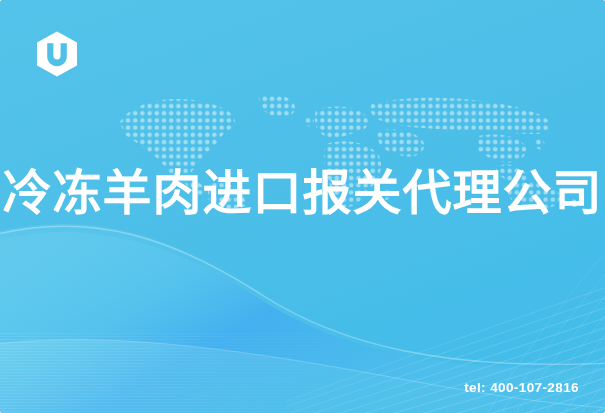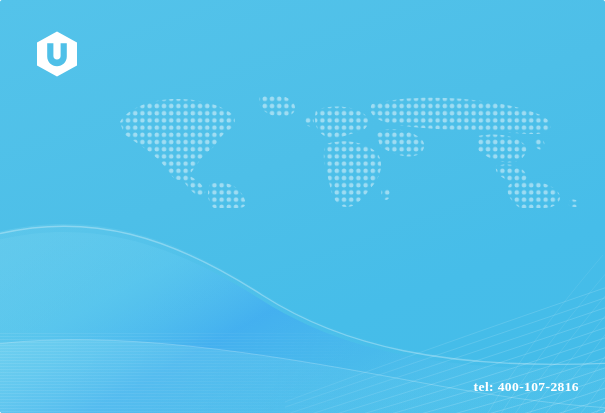--- a/index.html
+++ b/index.html
@@ -159,21 +159,21 @@
   
   .tel {
     position: absolute;
     right: 26px;
     bottom: 18px;
     color: #ffffff;
     font-size: 13.5px;
     font-weight: bold;
     letter-spacing: 0.4px;
     white-space: nowrap;
-    font-family: Liberation Serif, serif;
+    font-family: Liberation Sans, sans-serif;
   }
 </style>
 </head>
 <body>
 
 <div class="banner">
 
   <div class="bg-base"></div>
 
   <div class="worldmap">
@@ -323,16 +323,17 @@
       <svg viewBox="0 0 46 48" xmlns="http://www.w3.org/2000/svg" aria-hidden="true">
         <path d="M23 1.6 L43 12.6 L43 35.4 L23 46.4 L3 35.4 L3 12.6 Z" fill="#ffffff"></path>
         <path d="M13.2 13.2 L19.4 13.2 L19.4 26.0 C19.4 28.1 20.9 29.6 23 29.6
                  C25.1 29.6 26.6 28.1 26.6 26.0 L26.6 13.2 L32.8 13.2 L32.8 26.6
                  C32.8 32.2 28.4 36.2 23 36.2 C17.6 36.2 13.2 32.2 13.2 26.6 Z" fill="#4fc0e8"></path>
         <path d="M20.2 13.2 L25.8 13.2 L23 18.4 Z" fill="#ffffff"></path>
       </svg>
     </div>
   </div>
 
+  <div class="headline">冷冻羊肉进口报关代理公司</div>
 
   <div class="tel">tel: 400-107-2816</div>
 
 </div>
 
 </body></html>

